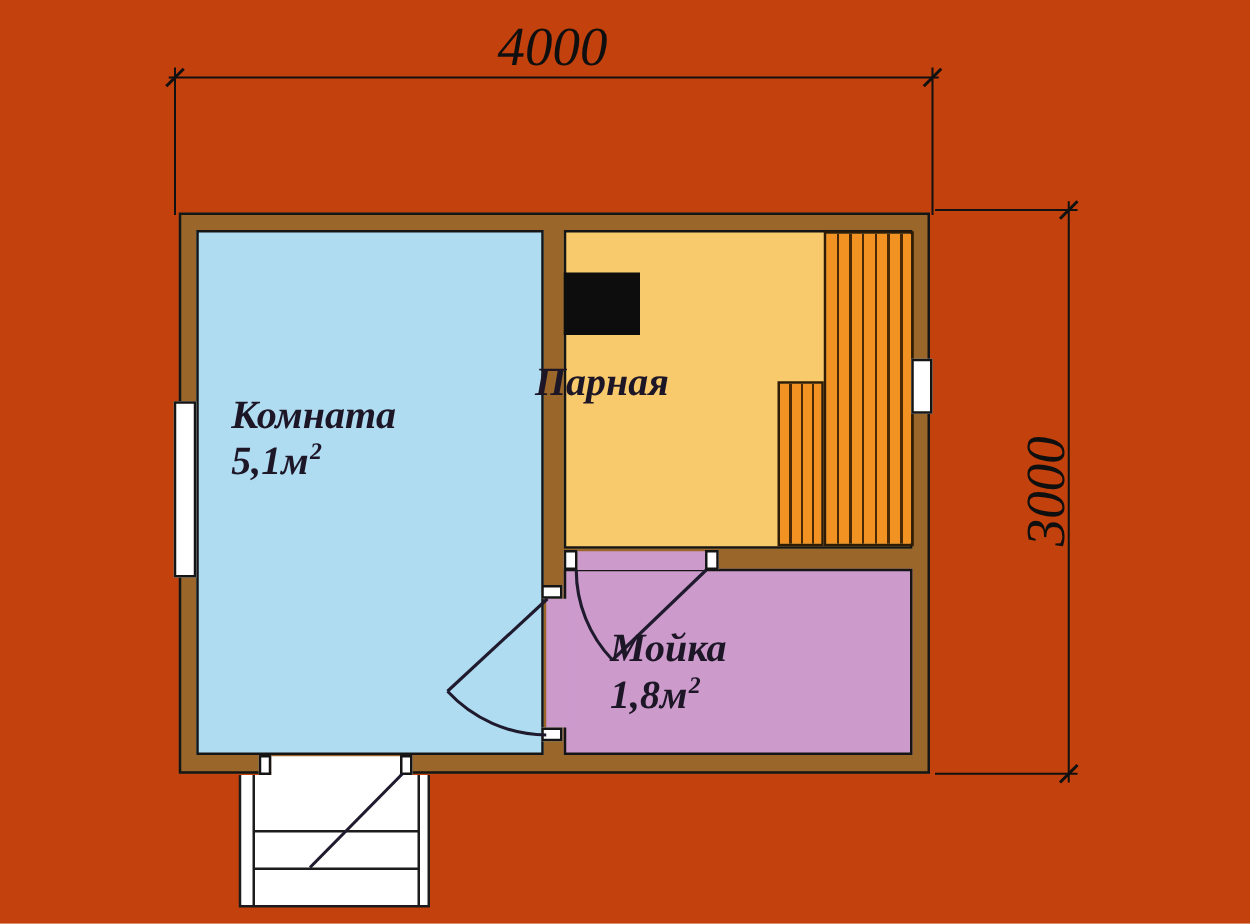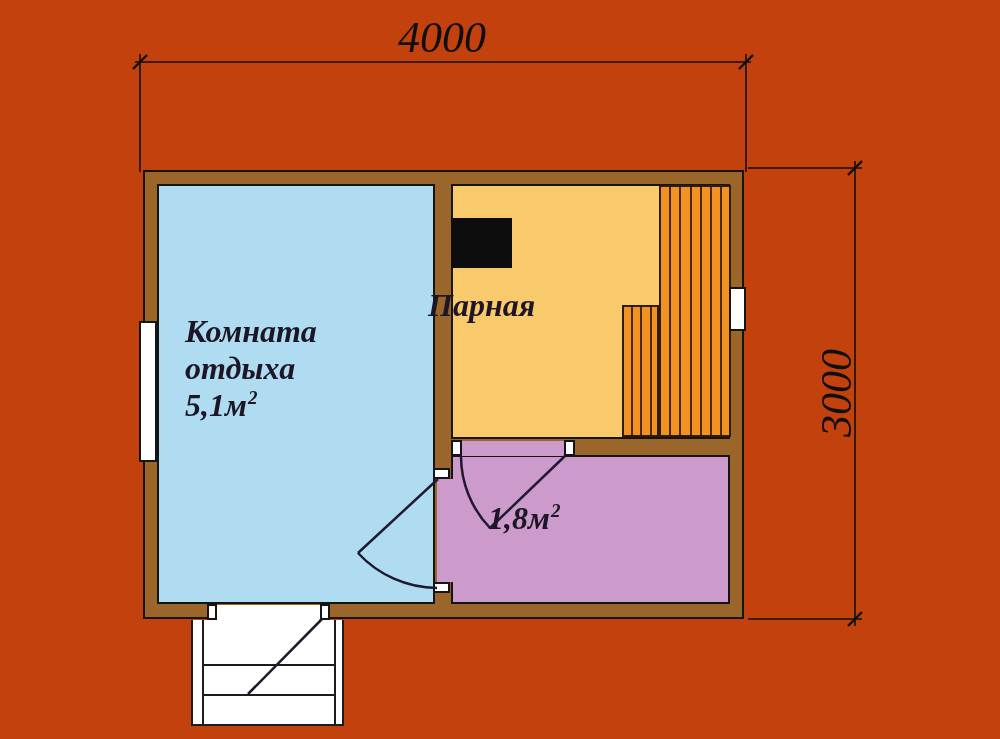--- a/index.html
+++ b/index.html
@@ -106,25 +106,25 @@
     <path d="M748,619 L862,619" stroke="#111111" stroke-width="1.6" fill="none"></path>
     <path d="M848,175 L862,161" stroke="#111111" stroke-width="2.4" fill="none"></path>
     <path d="M848,626 L862,612" stroke="#111111" stroke-width="2.4" fill="none"></path>
   </svg>
 
   <div class="abs dim-label" id="dim-width">4000</div>
   <div class="abs dim-label" id="dim-height">3000</div>
 
   <div class="abs room-label" id="label-rest">
     <div>Комната</div>
-    <div>отдыха</div>
     <div><span>5,1м</span><span class="sup">2</span></div>
   </div>
 
   <div class="abs room-label" id="label-parnaya">
     <div>Парная</div>
   </div>
 
   <div class="abs room-label" id="label-moyka">
+    <div>Мойка</div>
     <div><span>1,8м</span><span class="sup">2</span></div>
   </div>
 
 </div>
 
 </body></html>

